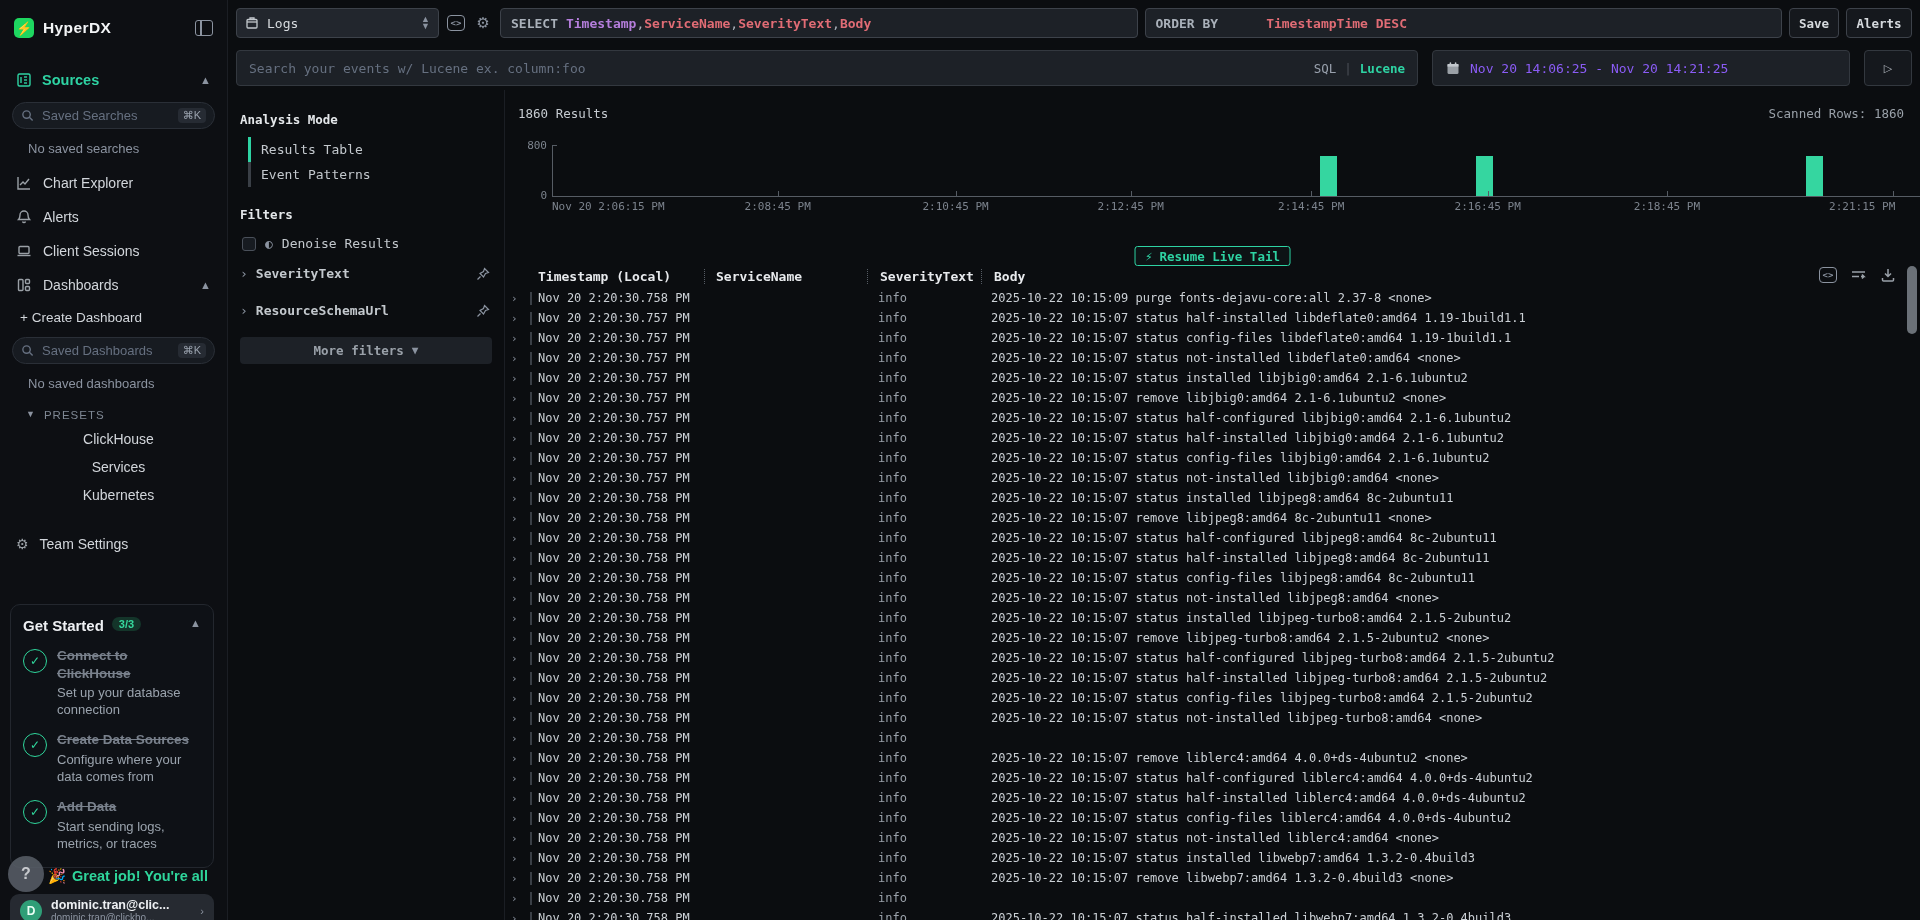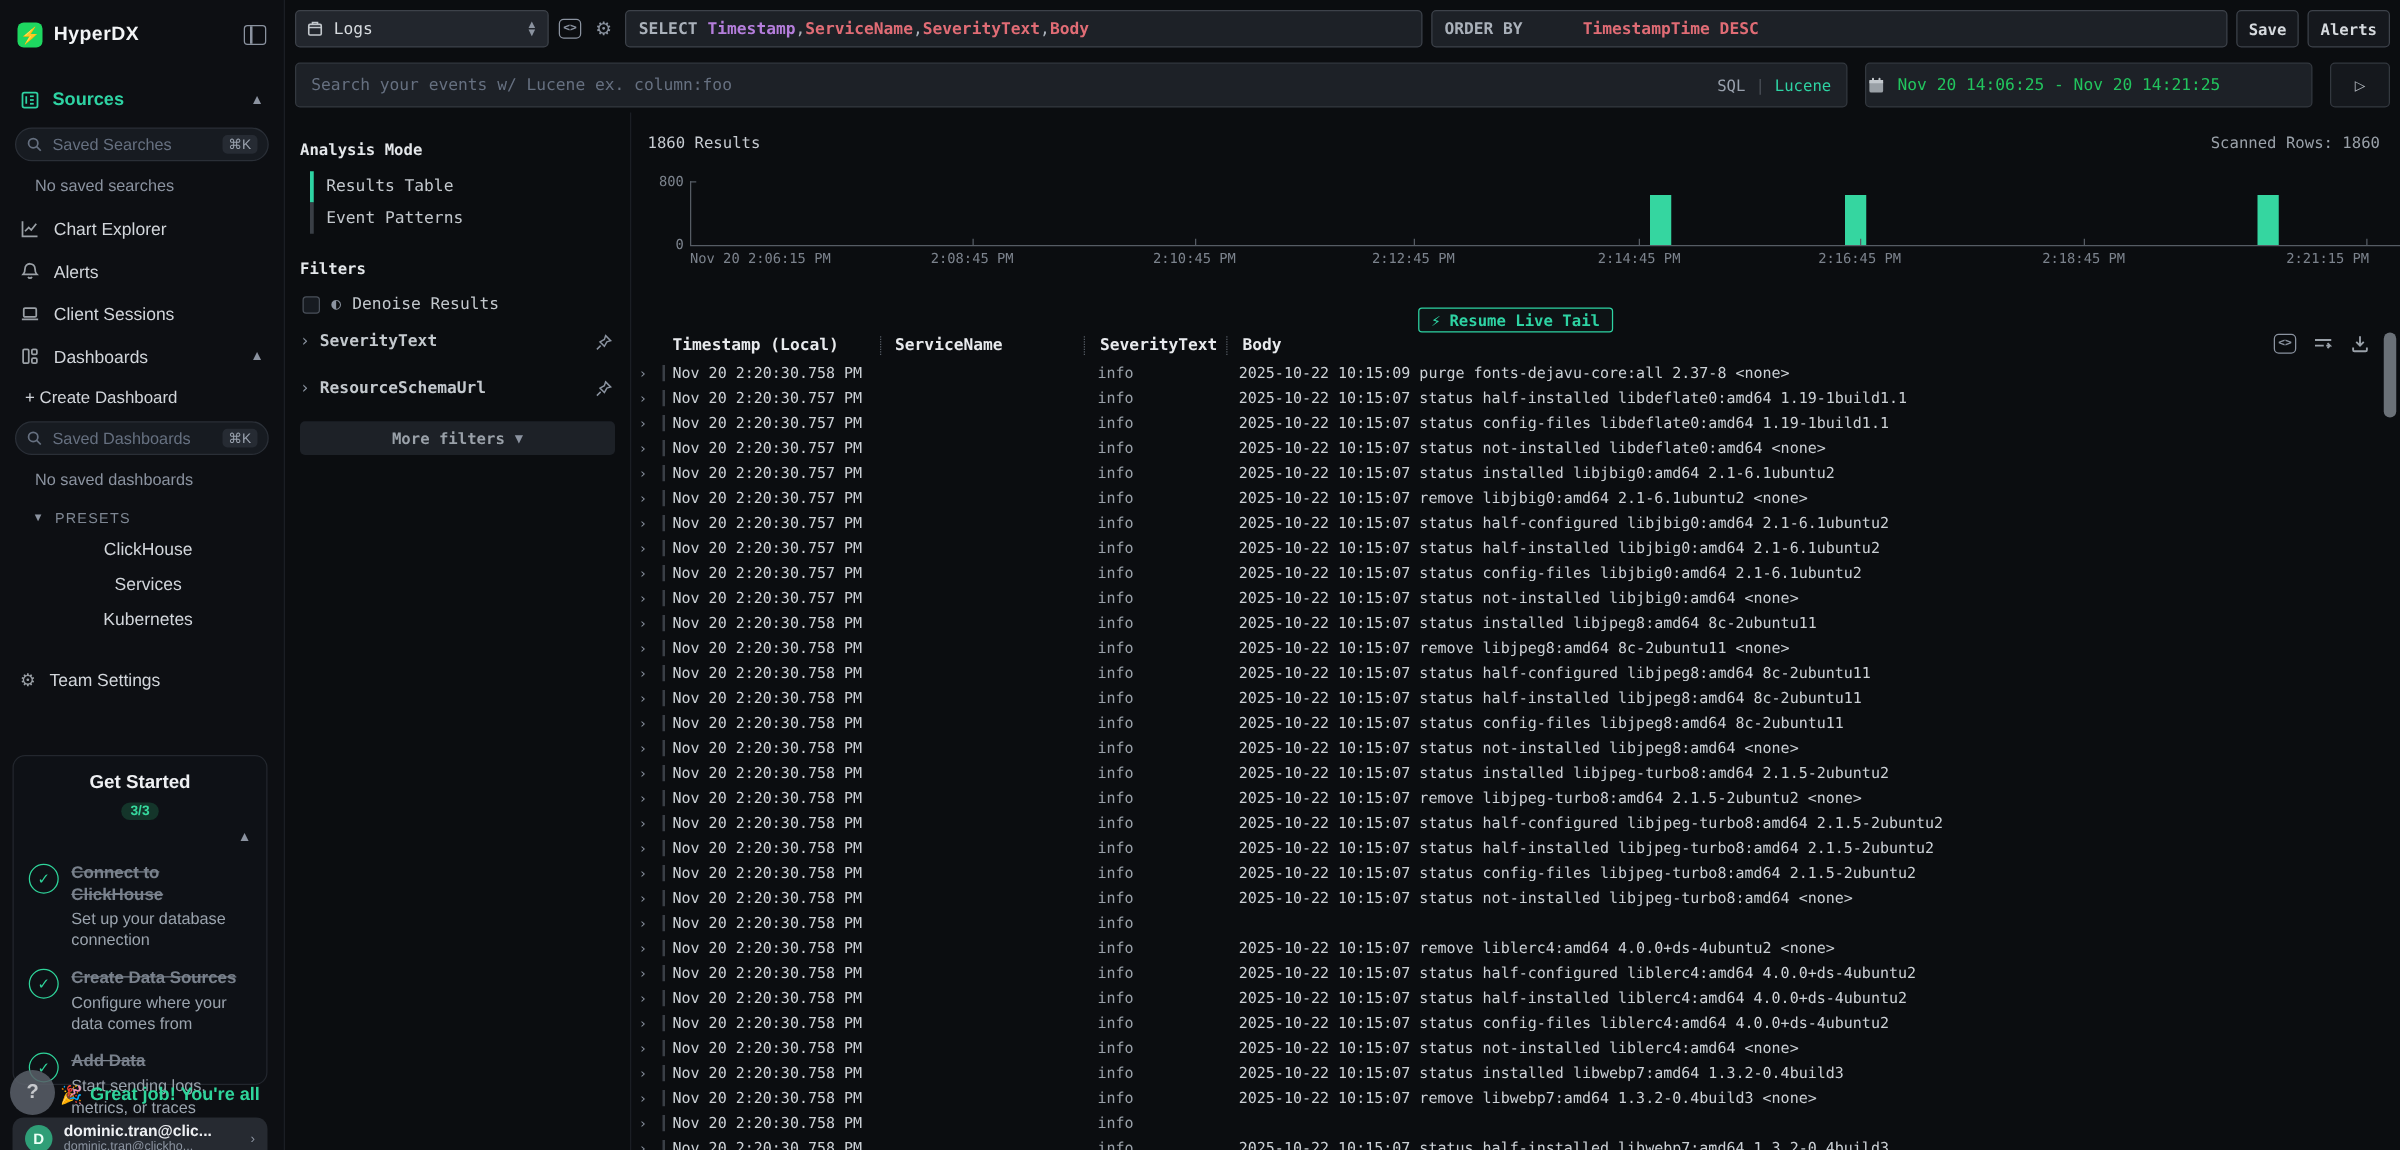--- a/index.html
+++ b/index.html
@@ -29,21 +29,21 @@
   .nav-item svg { flex:0 0 auto; }
   .nav-item .lbl { flex:1; }
   .create-dash { padding:8px 16px 8px 20px; font-size:13.5px; color:#d2d6db; cursor:pointer; }
   .presets-hdr { display:flex; gap:8px; padding:8px 16px 4px 26px; font-size:11.5px; letter-spacing:1px; color:#7e8793; cursor:pointer; }
   .preset-item { padding:6px 16px 6px 26px; font-size:14px; color:#d2d6db; cursor:pointer;text-align:center; }
   .team-settings { margin-top:18px; }
 
   
   .gs-card { position:absolute; left:10px; top:604px; width:204px; height:264px;
              border:1px solid #23272e; border-radius:10px; background:#0e1116; padding:12px 12px 0 12px; }
-  .gs-head { display:flex; align-items:center; gap:8px;flex-direction:column; }
+  .gs-head { display:flex; align-items:flex-start; gap:8px; }
   .gs-title { font-weight:bold; font-size:15px; color:#eef0f3; flex:0 0 auto; }
   .gs-badge { background:#14352a; color:#36d89d; font-size:11px; font-weight:bold; padding:1px 7px; border-radius:10px; }
   .gs-head .chev { margin-left:auto; }
   .gs-item { display:flex; gap:10px; margin-top:13px; }
   .gs-check { width:24px; height:24px; border:1.6px solid #2fd59b; border-radius:50%; color:#2fd59b;
               display:flex; align-items:center; justify-content:center; font-size:12px; flex:0 0 auto; margin-top:2px; }
   .gs-item-title { font-size:13.5px; font-weight:bold; color:#79818c; text-decoration:line-through; line-height:1.3; }
   .gs-item-desc { font-size:13px; color:#9aa3ad; line-height:1.32; margin-top:2px; }
 
   .help-fab { position:absolute; left:8px; top:856px; width:36px; height:36px; border-radius:50%;
@@ -75,23 +75,23 @@
   .orderby-input { width:332px;gap:40px; }
   .btn { height:30px; background:#15181d; border:1px solid #3d424a; border-radius:4px; color:#d6dade;
          font-size:12.5px; font-weight:bold; display:flex; align-items:center; justify-content:center; cursor:pointer; }
   .btn-save { width:50px; } .btn-alerts { width:66px; }
 
   .qrow2 { position:absolute; left:8px; right:8px; top:50px; height:36px; display:flex; align-items:center; gap:14px; }
   .search-input { flex:1; height:36px; background:#1d2127; border:1px solid #33383f; border-radius:4px;
                   display:flex; align-items:center; padding:0 12px; cursor:text; }
   .search-input .ph { flex:1; font-size:13px; color:#667080; }
   .lang-toggle { display:flex; gap:8px; font-size:12.5px; }
-  .lang-sql { color:#99a1ad; cursor:pointer; } .lang-div { color:#4a4f57; } .lang-lucene { color:#2ed3a3; cursor:pointer; }
-  .date-range { width:358px; height:36px; background:#1d2127; border:1px solid #33383f; border-radius:4px;
-                display:flex; align-items:center; gap:10px; padding:0 1px; font-size:13px; color:#22c55e; cursor:pointer; }
+  .lang-sql { color:#99a1ad; cursor:pointer; } .lang-div { color:#4a4f57; } .lang-lucene { color:#2ed3a3; cursor:pointer;font-weight:bold; }
+  .date-range { width:418px; height:36px; background:#1d2127; border:1px solid #33383f; border-radius:4px;
+                display:flex; align-items:center; gap:10px; padding:0 13px; font-size:13px; color:#8b5cf6; cursor:pointer; }
   .run-btn { width:48px; height:36px; background:#15181d; border:1px solid #33383f; border-radius:4px;
              display:flex; align-items:center; justify-content:center; color:#b7bdc4; font-size:11px; cursor:pointer; }
 
   
   .filter-panel { position:absolute; left:228px; top:90px; width:277px; height:830px;
                   border-right:1px solid #1b1e24; font-family:"DejaVu Sans Mono",monospace; }
   .fp-h { font-size:12.5px; font-weight:bold; color:#e4e7ea; padding:22px 12px 10px 12px; }
   .mode-item { margin-left:20px; border-left:3px solid #3a3f46; padding:5px 10px; font-size:13px; color:#c3c8cd; cursor:pointer; }
   .mode-item.active { border-left-color:#2ed3a3; }
   .fp-h2 { font-size:12.5px; font-weight:bold; color:#e4e7ea; padding:20px 12px 10px 12px; }

